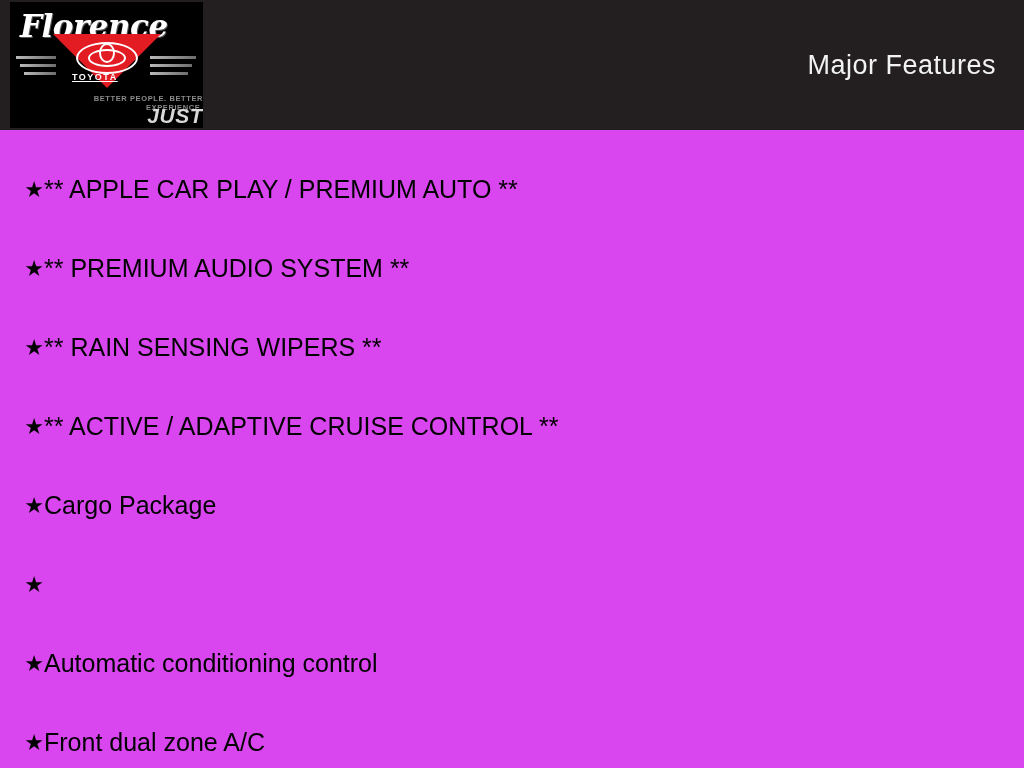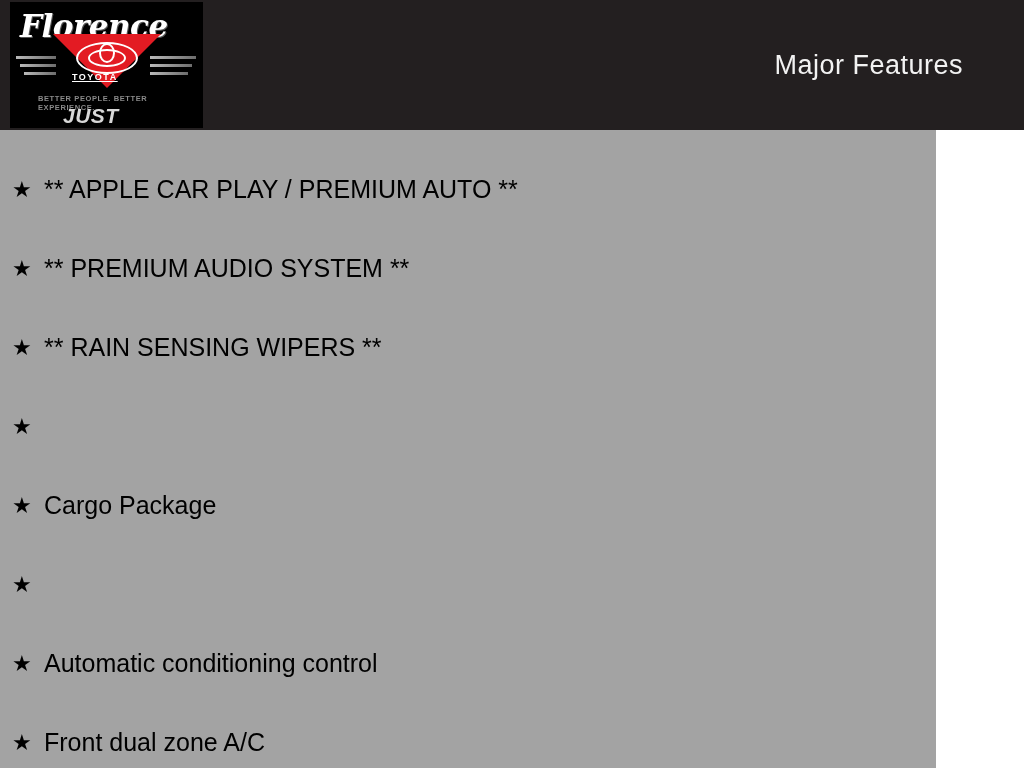--- a/index.html
+++ b/index.html
@@ -7,41 +7,42 @@
     padding: 0;
     width: 1024px;
     height: 768px;
     background: #ffffff;
     font-family: "Liberation Sans", sans-serif;
     overflow: hidden;
   }
 
   .page {
     position: relative;
-    width: 936px;
+    width: 1024px;
     height: 768px;
-    background: #a3a3a3;
+    background: #d946ef;
+    text-align: right;
   }
 
   
   .header {
     position: relative;
     width: 1024px;
     height: 130px;
     background: #231f20;
     display: flex;
     align-items: center;
     justify-content: flex-end;
   }
 
   .header-title {
     color: #f2f2f2;
     font-size: 27px;
     letter-spacing: 0.5px;
-    padding-right: 61px;
+    padding-right: 28px;
     font-weight: 400;
   }
 
   
   .logo {
     position: absolute;
     left: 10px;
     top: 2px;
     width: 193px;
     height: 126px;
@@ -217,20 +218,21 @@
     <li class="feature-item">
       <span class="bullet-star">★</span>
       <span class="feature-label">** PREMIUM AUDIO SYSTEM **</span>
     </li>
     <li class="feature-item">
       <span class="bullet-star">★</span>
       <span class="feature-label">** RAIN SENSING WIPERS **</span>
     </li>
     <li class="feature-item">
       <span class="bullet-star">★</span>
+      <span class="feature-label">** ACTIVE / ADAPTIVE CRUISE CONTROL **</span>
     </li>
     <li class="feature-item">
       <span class="bullet-star">★</span>
       <span class="feature-label">Cargo Package</span>
     </li>
     <li class="feature-item">
       <span class="bullet-star">★</span>
     </li>
     <li class="feature-item">
       <span class="bullet-star">★</span>

